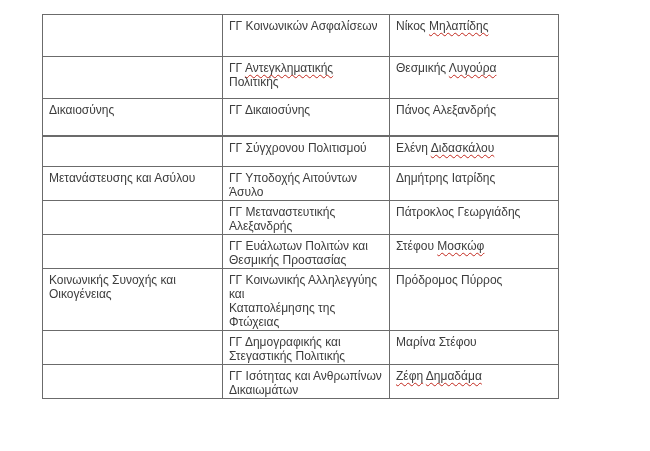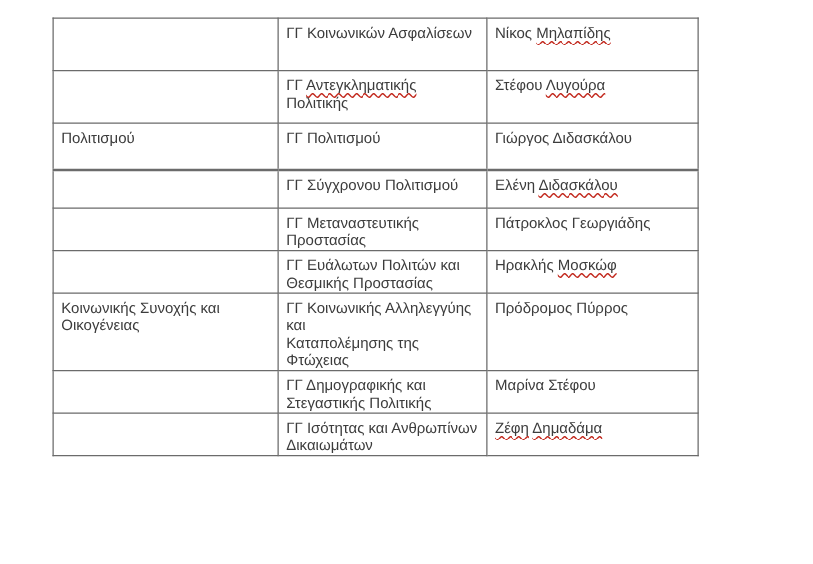--- a/index.html
+++ b/index.html
@@ -65,42 +65,47 @@
     </colgroup>
     <tbody>
         <tr>
           <td></td>
           <td><span>ΓΓ Κοινωνικών Ασφαλίσεων</span></td>
           <td><span>Νίκος </span><span class="misspelled">Μηλαπίδης</span></td>
         </tr>
         <tr>
           <td></td>
           <td><span>ΓΓ </span><span class="misspelled">Αντεγκληματικής</span><span> Πολιτικής</span></td>
-          <td><span>Στέφου </span><span class="misspelled">Λυγούρα</span></td>
+          <td><span>Θεσμικής </span><span class="misspelled">Λυγούρα</span></td>
         </tr>
         <tr>
-          <td><span>Πολιτισμού</span></td>
-          <td><span>ΓΓ Πολιτισμού</span></td>
-          <td><span>Γιώργος Διδασκάλου</span></td>
+          <td><span>Δικαιοσύνης</span></td>
+          <td><span>ΓΓ Δικαιοσύνης</span></td>
+          <td><span>Πάνος Αλεξανδρής</span></td>
         </tr>
         <tr>
           <td></td>
           <td><span>ΓΓ Σύγχρονου Πολιτισμού</span></td>
           <td><span>Ελένη </span><span class="misspelled">Διδασκάλου</span></td>
         </tr>
         <tr>
+          <td><span>Μετανάστευσης και Ασύλου</span></td>
+          <td><span>ΓΓ Υποδοχής Αιτούντων Άσυλο</span></td>
+          <td><span>Δημήτρης Ιατρίδης</span></td>
+        </tr>
+        <tr>
           <td></td>
-          <td><span>ΓΓ Μεταναστευτικής Προστασίας</span></td>
+          <td><span>ΓΓ Μεταναστευτικής Αλεξανδρής</span></td>
           <td><span>Πάτροκλος Γεωργιάδης</span></td>
         </tr>
         <tr>
           <td></td>
           <td><span>ΓΓ Ευάλωτων Πολιτών και
 Θεσμικής Προστασίας</span></td>
-          <td><span>Ηρακλής </span><span class="misspelled">Μοσκώφ</span></td>
+          <td><span>Στέφου </span><span class="misspelled">Μοσκώφ</span></td>
         </tr>
         <tr>
           <td><span>Κοινωνικής Συνοχής και
 Οικογένειας</span></td>
           <td><span>ΓΓ Κοινωνικής Αλληλεγγύης και
 Καταπολέμησης της Φτώχειας</span></td>
           <td><span>Πρόδρομος Πύρρος</span></td>
         </tr>
         <tr>
           <td></td>

